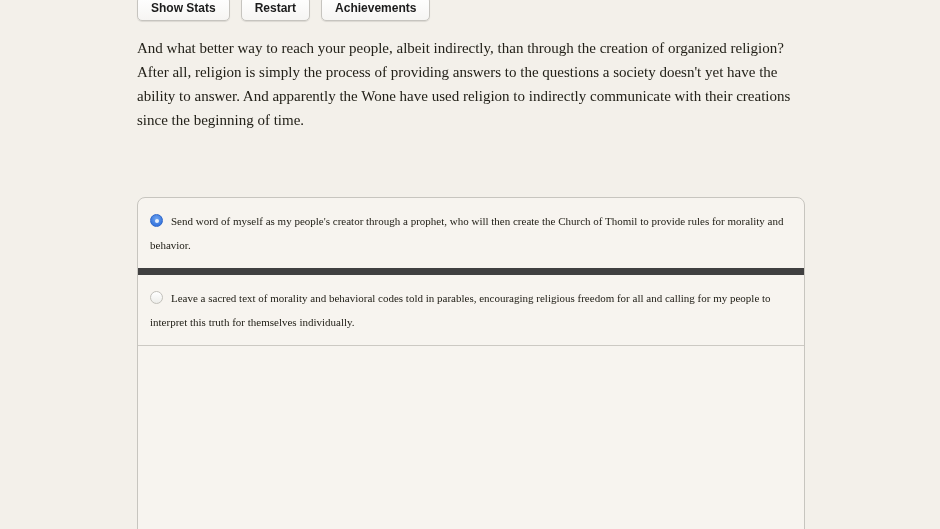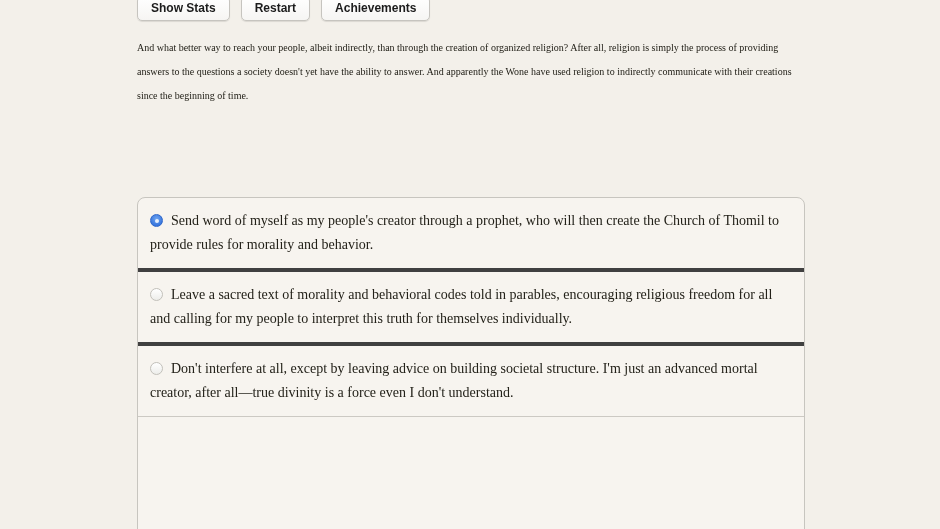--- a/index.html
+++ b/index.html
@@ -35,46 +35,46 @@
     cursor: pointer;
     white-space: nowrap;
   }
 
   
   .story {
     position: absolute;
     left: 128px;
     top: 36px;
     width: 672px;
-    font-size: 10px;
+    font-size: 15px;
     line-height: 24px;
   }
   .story p { margin: 0 0 20px 0; }
   .story p.indent { padding-left: 9px; }
 
   
   .choices {
     position: absolute;
     left: 137px;
     top: 197px;
     width: 668px;
     height: 380px;              
     box-sizing: border-box;
     background: #f7f4ef;
     border: 1px solid #c7c5bf;
     border-radius: 8px 8px 0 0;
   }
   .option {
     display: block;
     padding: 11px 12px;
-    font-size: 14px;
+    font-size: 11px;
     line-height: 24px;
     cursor: pointer;
   }
-  .option + .option { border-top: 4px solid #404040; }
+  .option + .option { border-top: 7px solid #404040; }
   .option-partial {
     height: 60px;
     border-top: 1px solid #ccc9c3;
   }
 
   
   .radio {
     display: inline-block;
     width: 13px;
     height: 13px;
@@ -113,17 +113,14 @@
   <p class="indent">And what better way to reach your people, albeit indirectly, than through the creation of organized religion? After all, religion is simply the process of providing answers to the questions a society doesn't yet have the ability to answer. And apparently the Wone have used religion to indirectly communicate with their creations since the beginning of time.</p>
 </div>
 
 <div class="choices">
   <label class="option">
     <span class="radio selected"></span><span>Send word of myself as my people's creator through a prophet, who will then create the Church of Thomil to provide rules for morality and behavior.</span>
   </label>
   <label class="option">
     <span class="radio"></span><span>Leave a sacred text of morality and behavioral codes told in parables, encouraging religious freedom for all and calling for my people to interpret this truth for themselves individually.</span>
   </label>
-  <label class="option">
-    <span class="radio"></span><span>Don't interfere at all, except by leaving advice on building societal structure. I'm just an advanced mortal creator, after all—true divinity is a force even I don't understand.</span>
-  </label>
   <div class="option-partial"></div>
 </div>
 
 </body></html>

